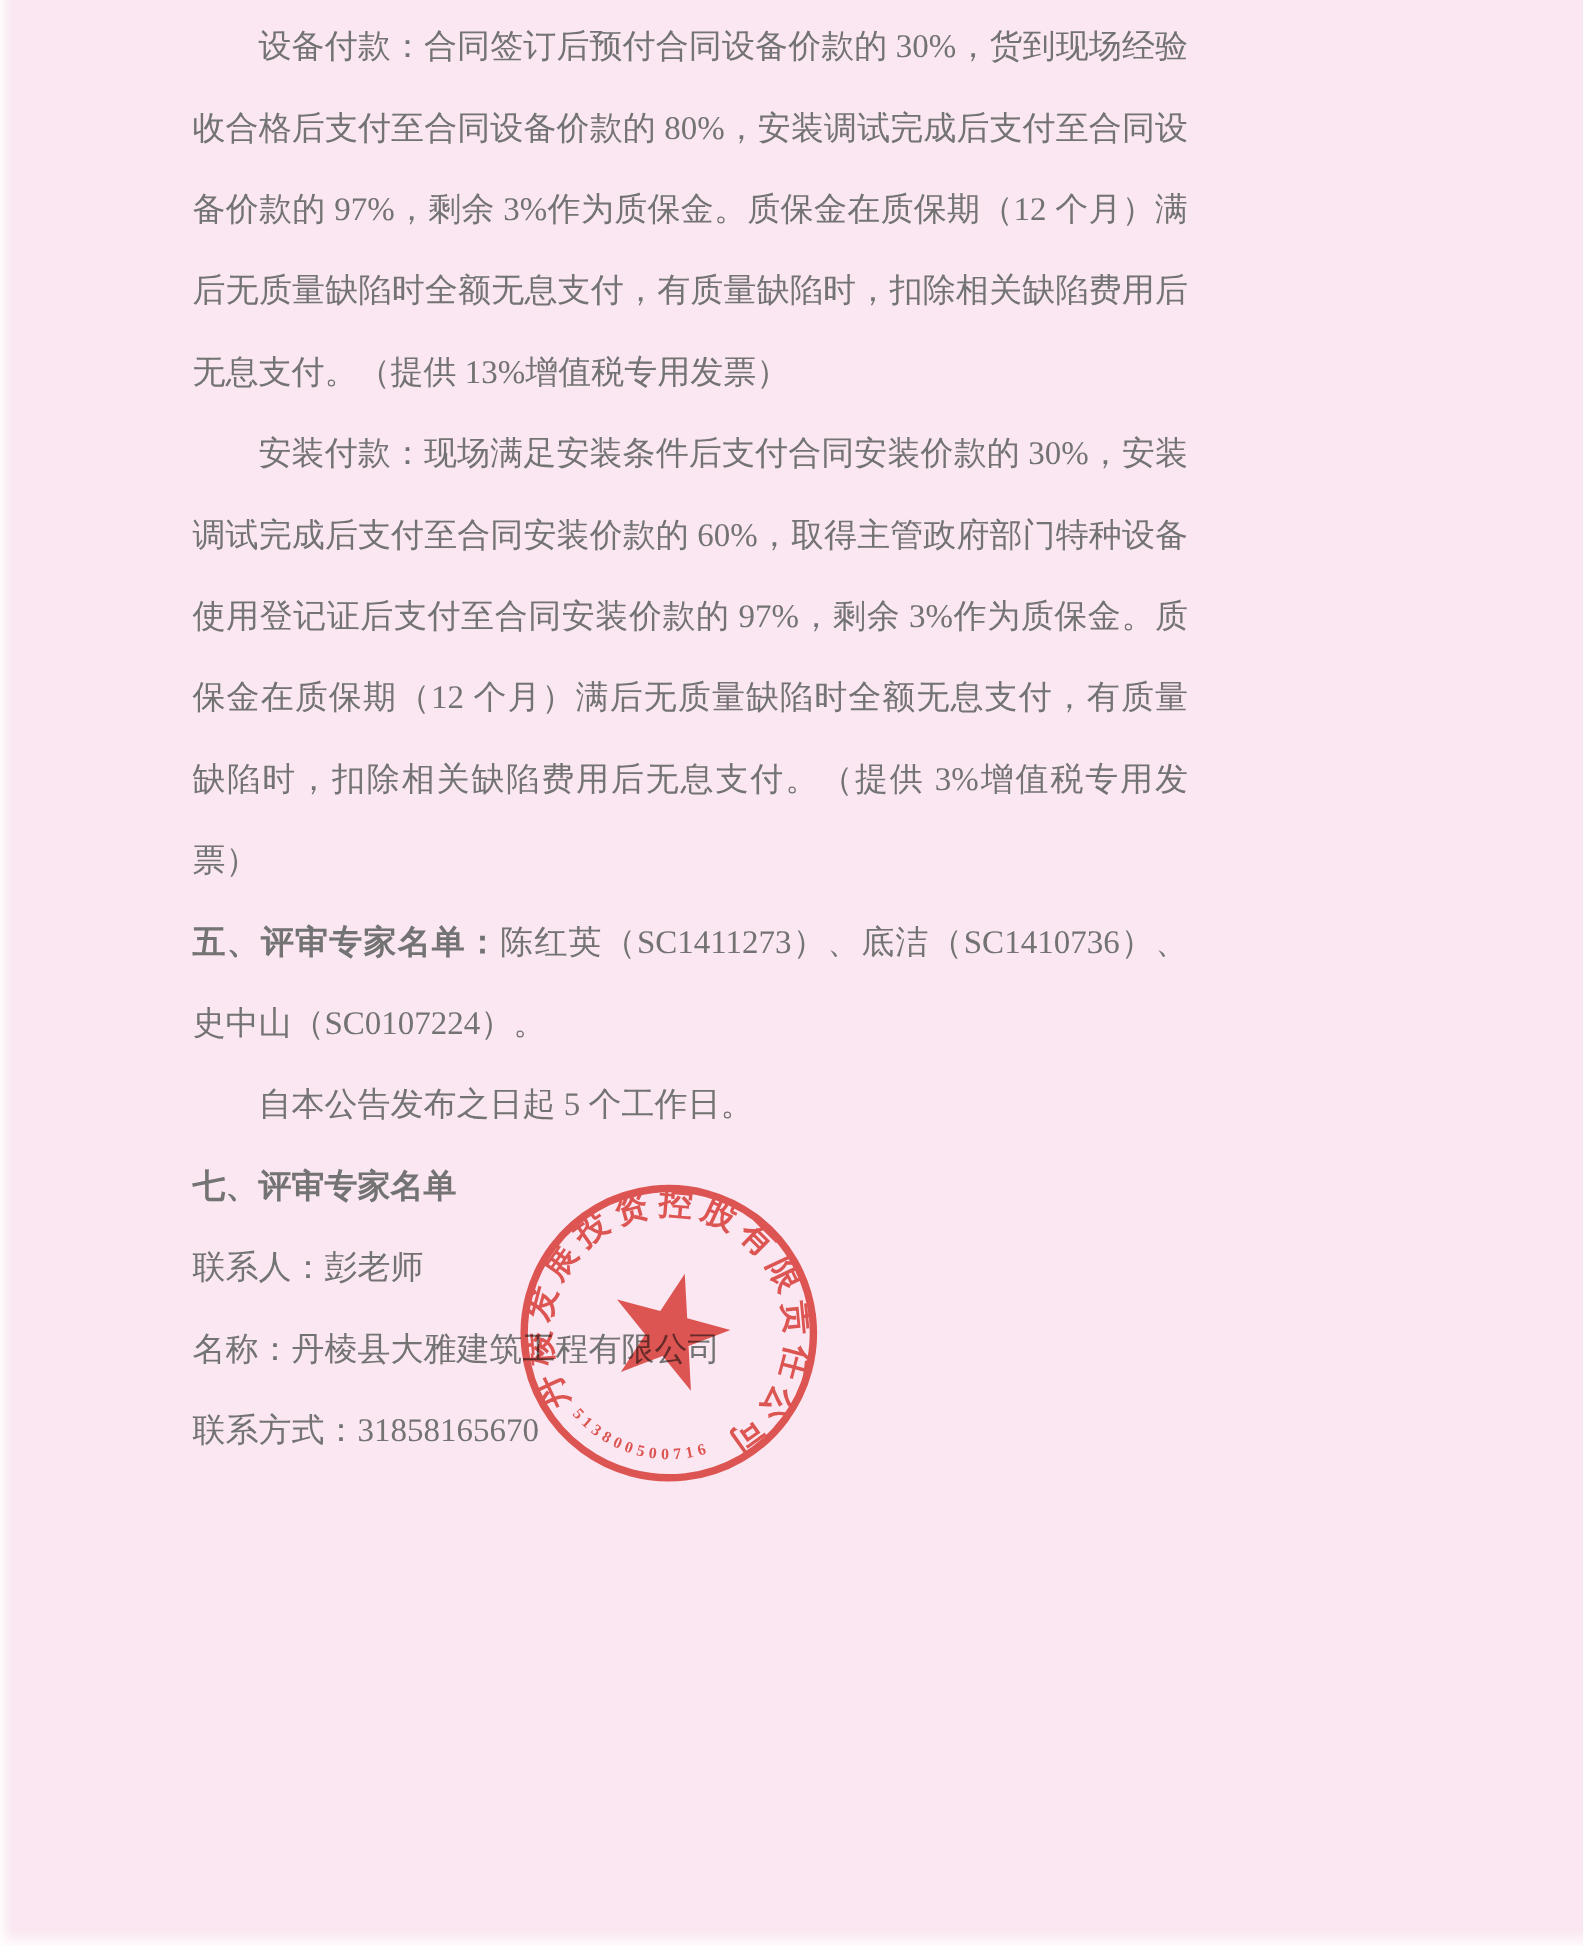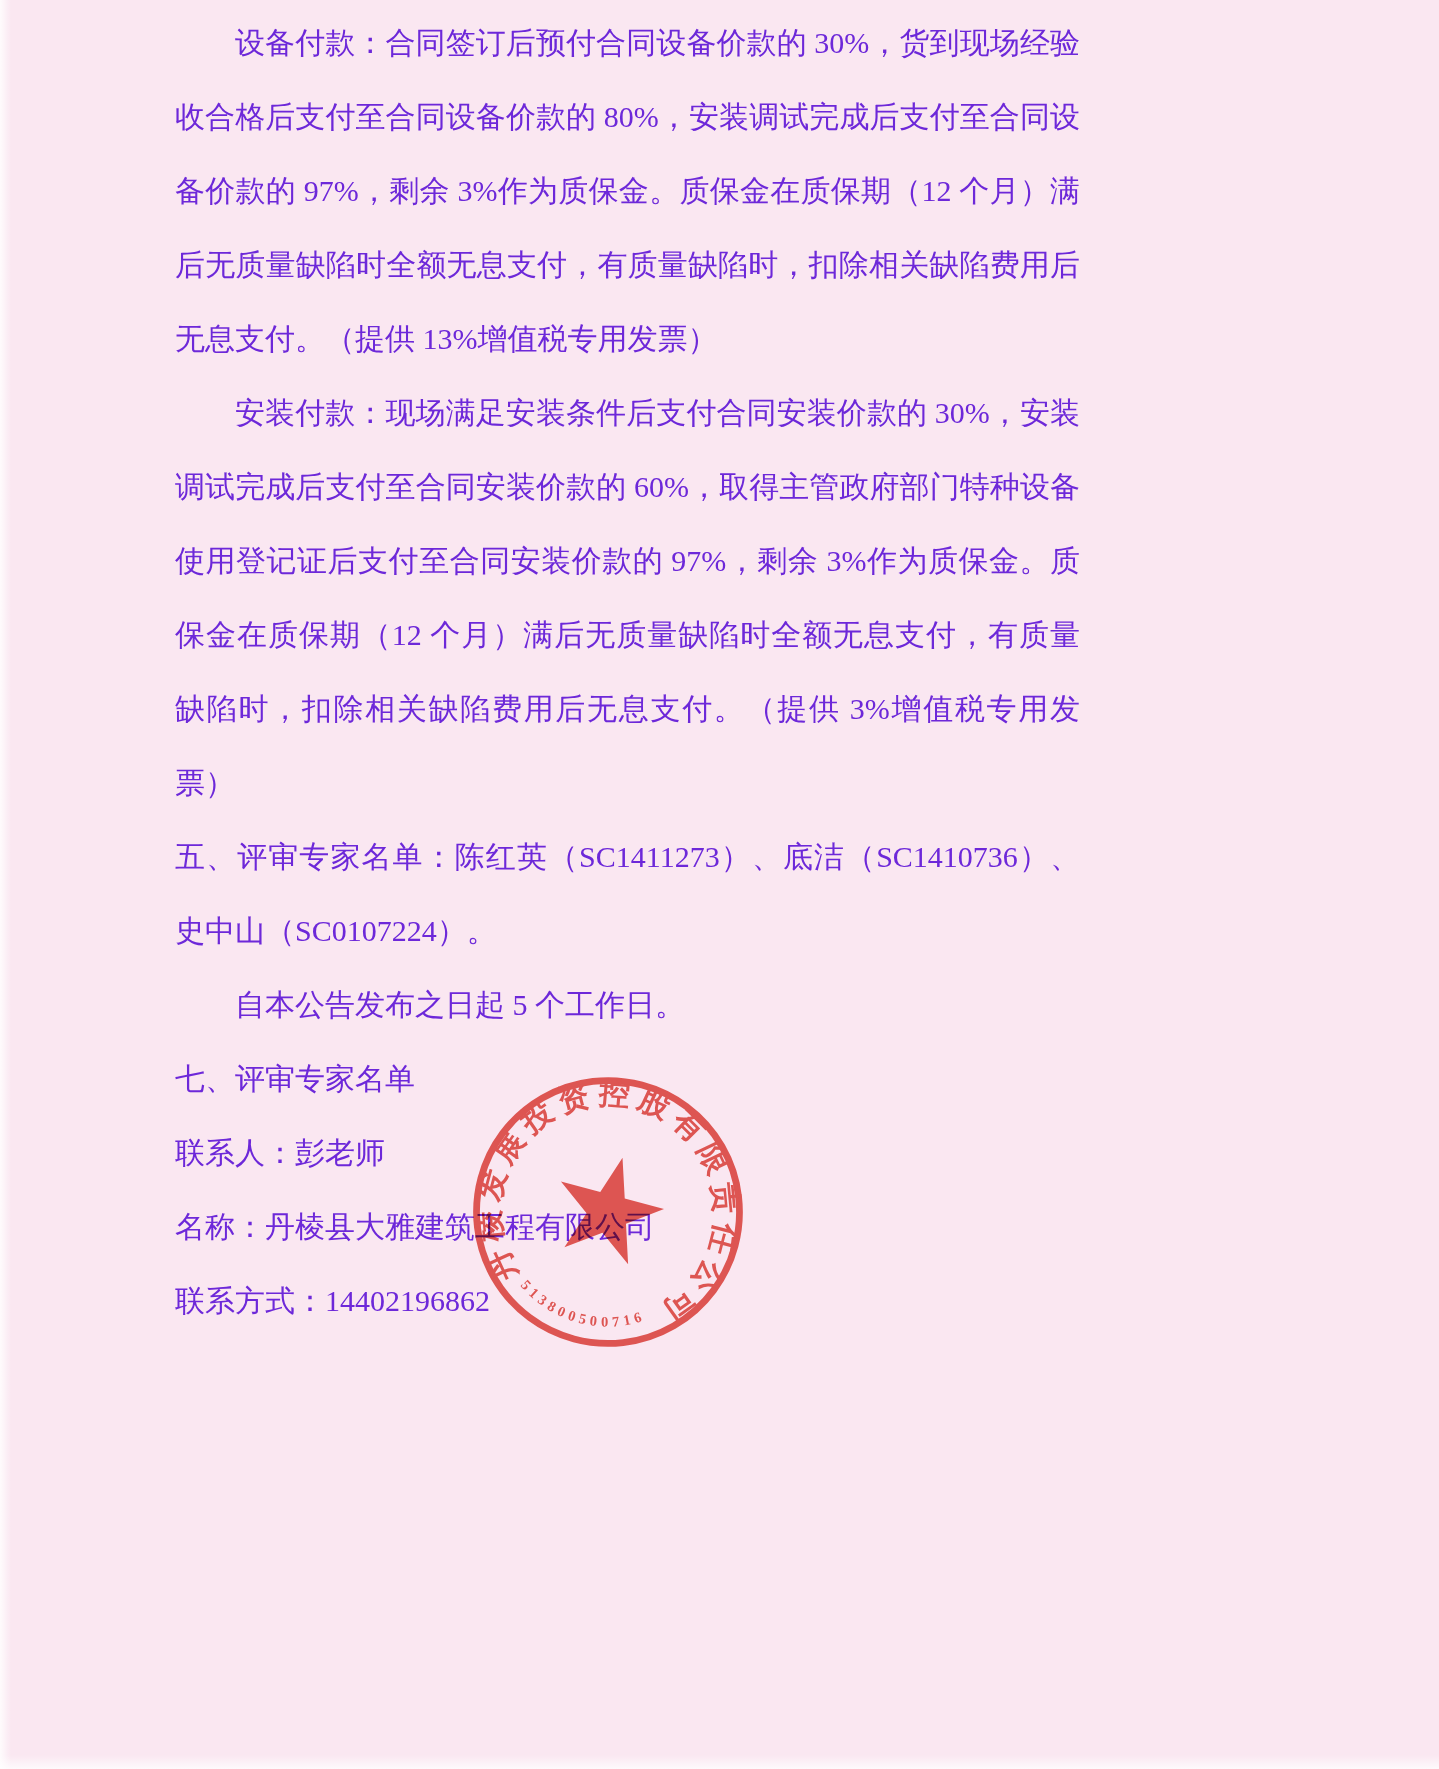--- a/index.html
+++ b/index.html
@@ -13,28 +13,28 @@
   .edge-left{
     position:absolute;left:0;top:0;width:11px;height:1769px;
     background:linear-gradient(to right, rgba(255,255,255,.85), rgba(255,255,255,0));
   }
   .edge-bottom{
     position:absolute;left:0;bottom:0;width:1439px;height:14px;
     background:linear-gradient(to top, rgba(255,255,255,.8), rgba(255,255,255,0));
   }
   .doc{
     position:absolute;left:175px;top:6px;width:905px;
-    color:#6d28d9;
+    color:#737373;
     font-size:30px;
     line-height:74px;
   }
   .doc p{margin:0;}
   .justify{text-align:justify;text-justify:inter-character;}
   .indent{text-indent:60px;}
-  .bold{font-weight:400;font-family:"Liberation Sans","DejaVu Sans",sans-serif;}
+  .bold{font-weight:700;font-family:"Liberation Sans","DejaVu Sans",sans-serif;}
   .seal{
     position:absolute;
     left:463px;top:1067px;
     width:290px;height:290px;
     mix-blend-mode:multiply;
     opacity:.82;
   }
   .seal circle{fill:none;stroke:#dc3a31;stroke-width:7;}
   .seal polygon{fill:#dc3a31;}
   .seal-name{
@@ -70,21 +70,21 @@
 
 
     <p class="indent">自本公告发布之日起 5 个工作日。</p>
 
     <p class="bold">七、评审专家名单</p>
 
     <p>联系人：彭老师</p>
 
     <p>名称：丹棱县大雅建筑工程有限公司</p>
 
-    <p>联系方式：14402196862</p>
+    <p>联系方式：31858165670</p>
   </div>
 
   <svg class="seal" viewBox="0 0 300 300" xmlns="http://www.w3.org/2000/svg" aria-hidden="true">
     <g transform="rotate(15 150 150)">
       <circle cx="150" cy="150" r="136"></circle>
       <polygon points="150,92 163.1,132 205.2,132.1 171.1,156.9 184.1,196.9 150,172.2 115.9,196.9 128.9,156.9 94.8,132.1 136.9,132"></polygon>
       <path id="sealTextPath" d="M 78 236 A 112 112 0 1 1 222 236" fill="none"></path>
       <text class="seal-name">
         <textPath href="#sealTextPath" startOffset="0">丹棱发展投资控股有限责任公司</textPath>
       </text>

